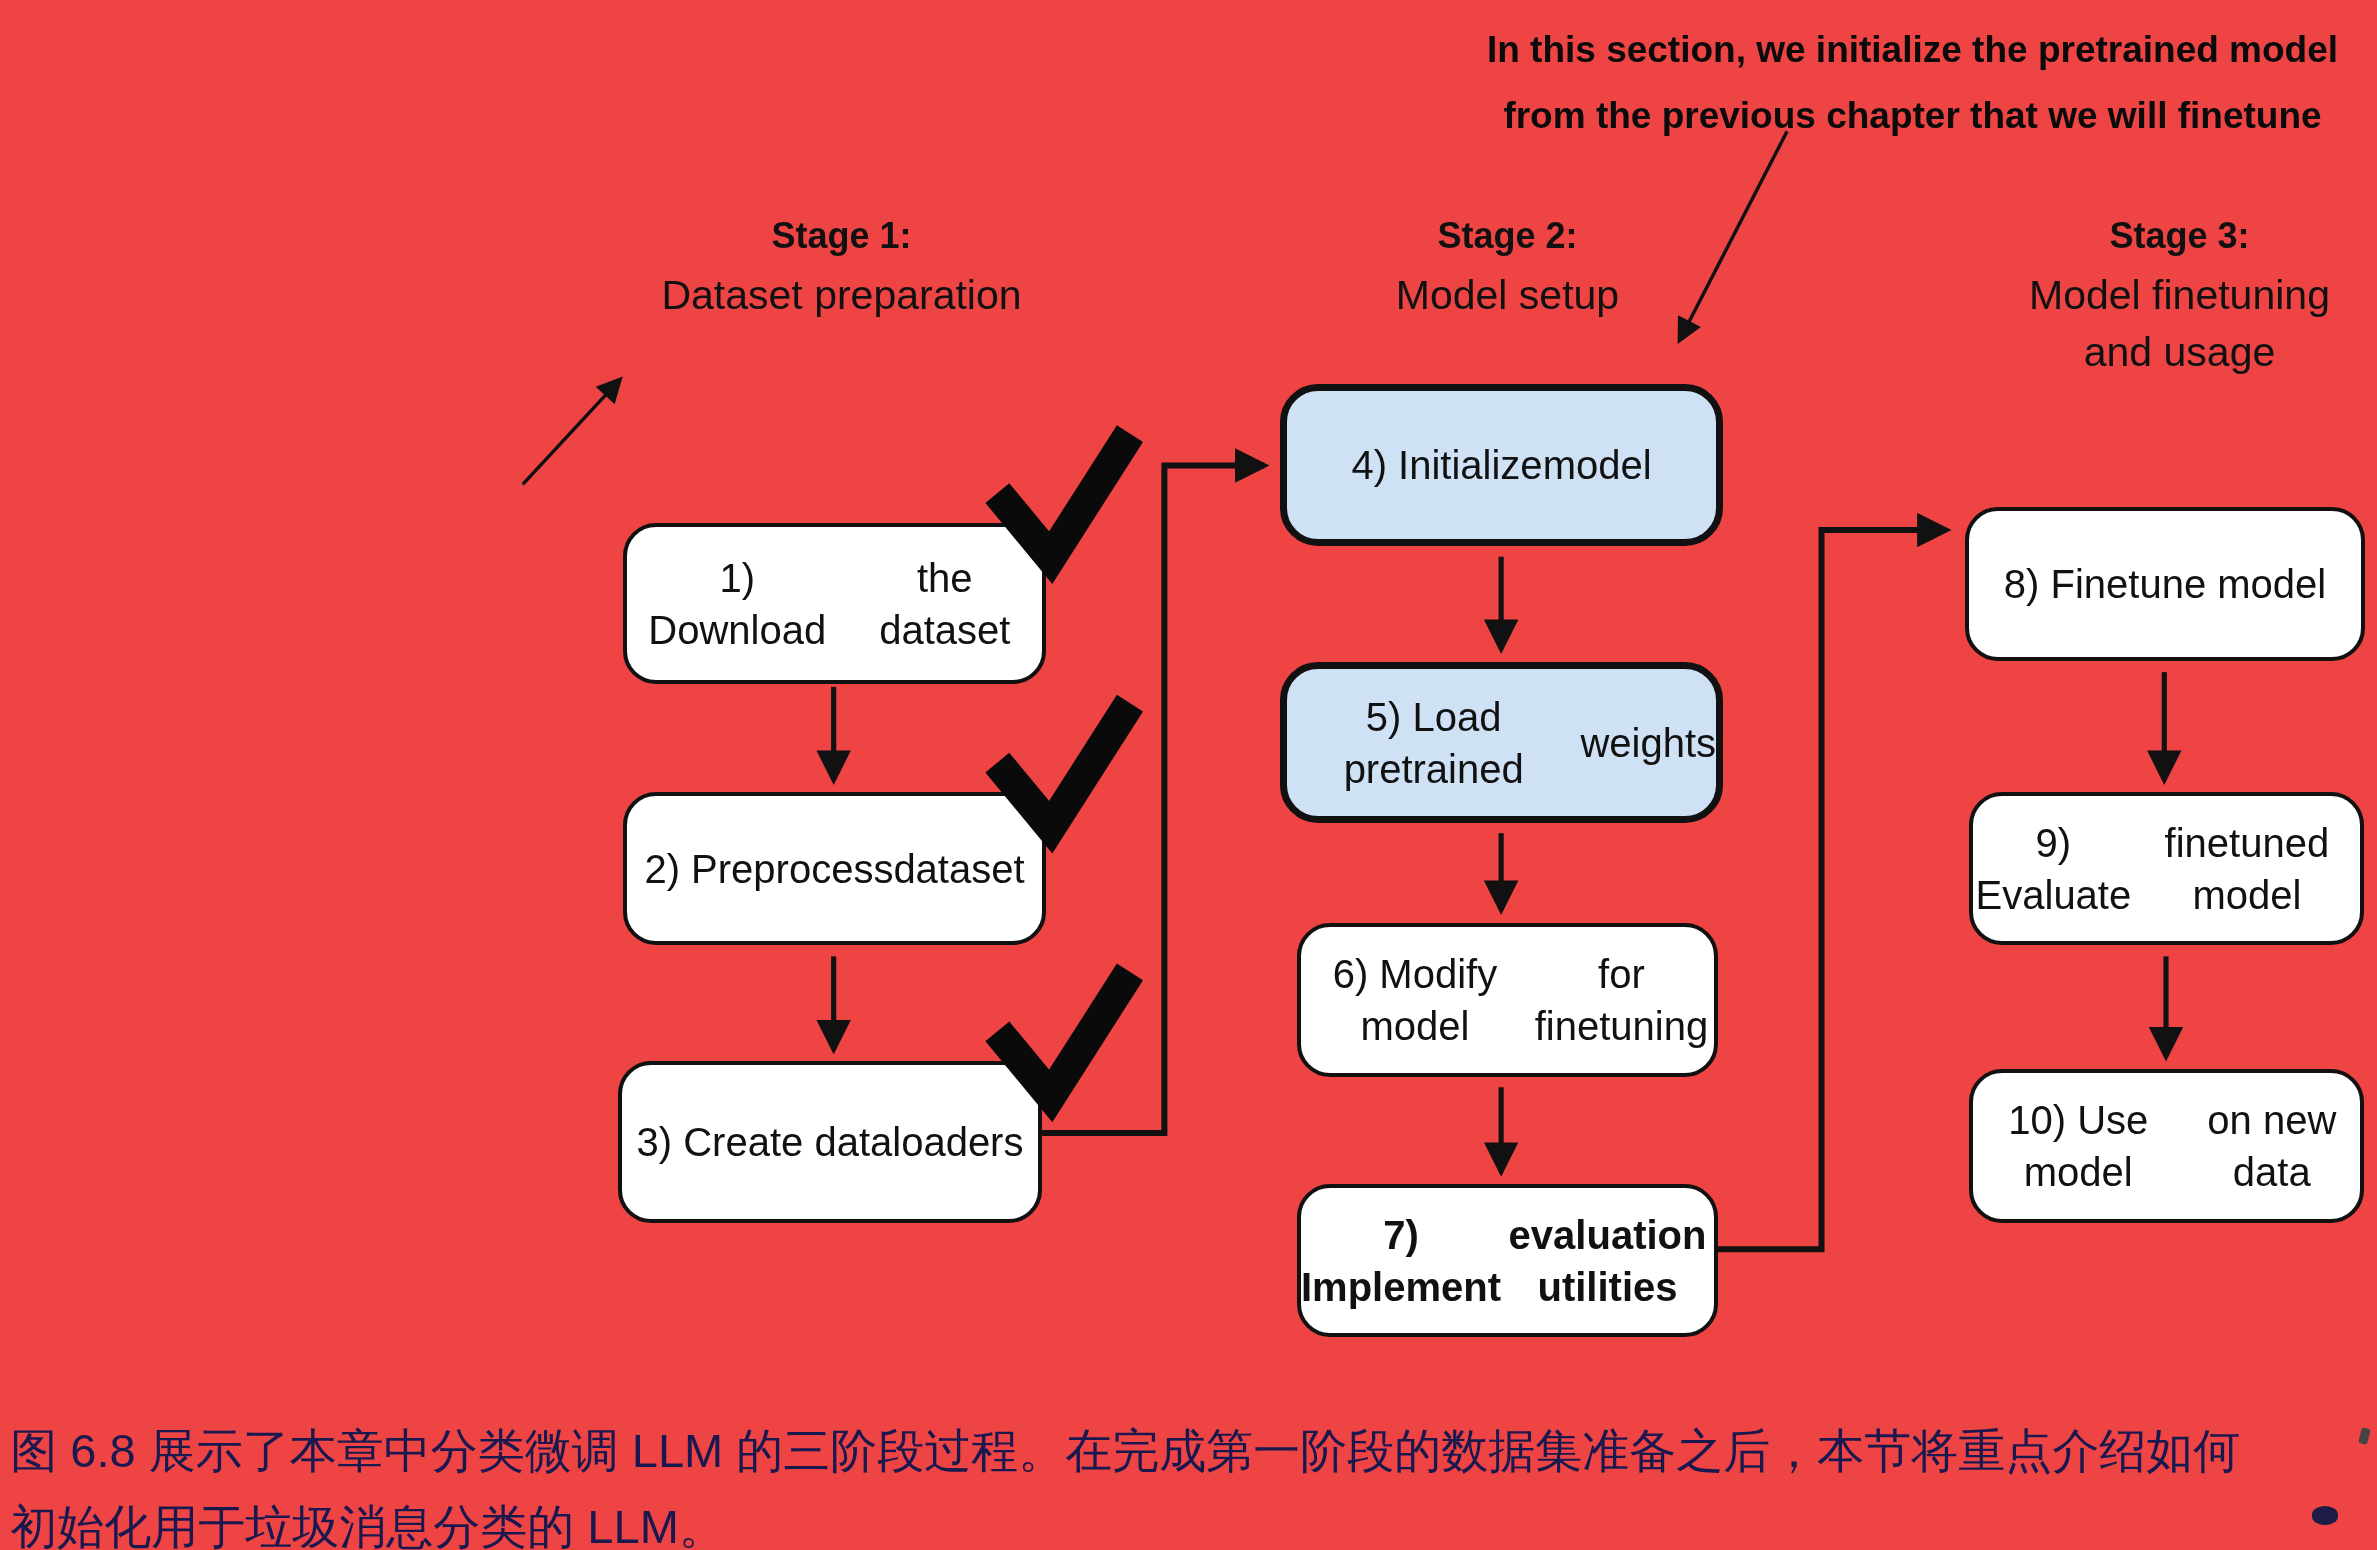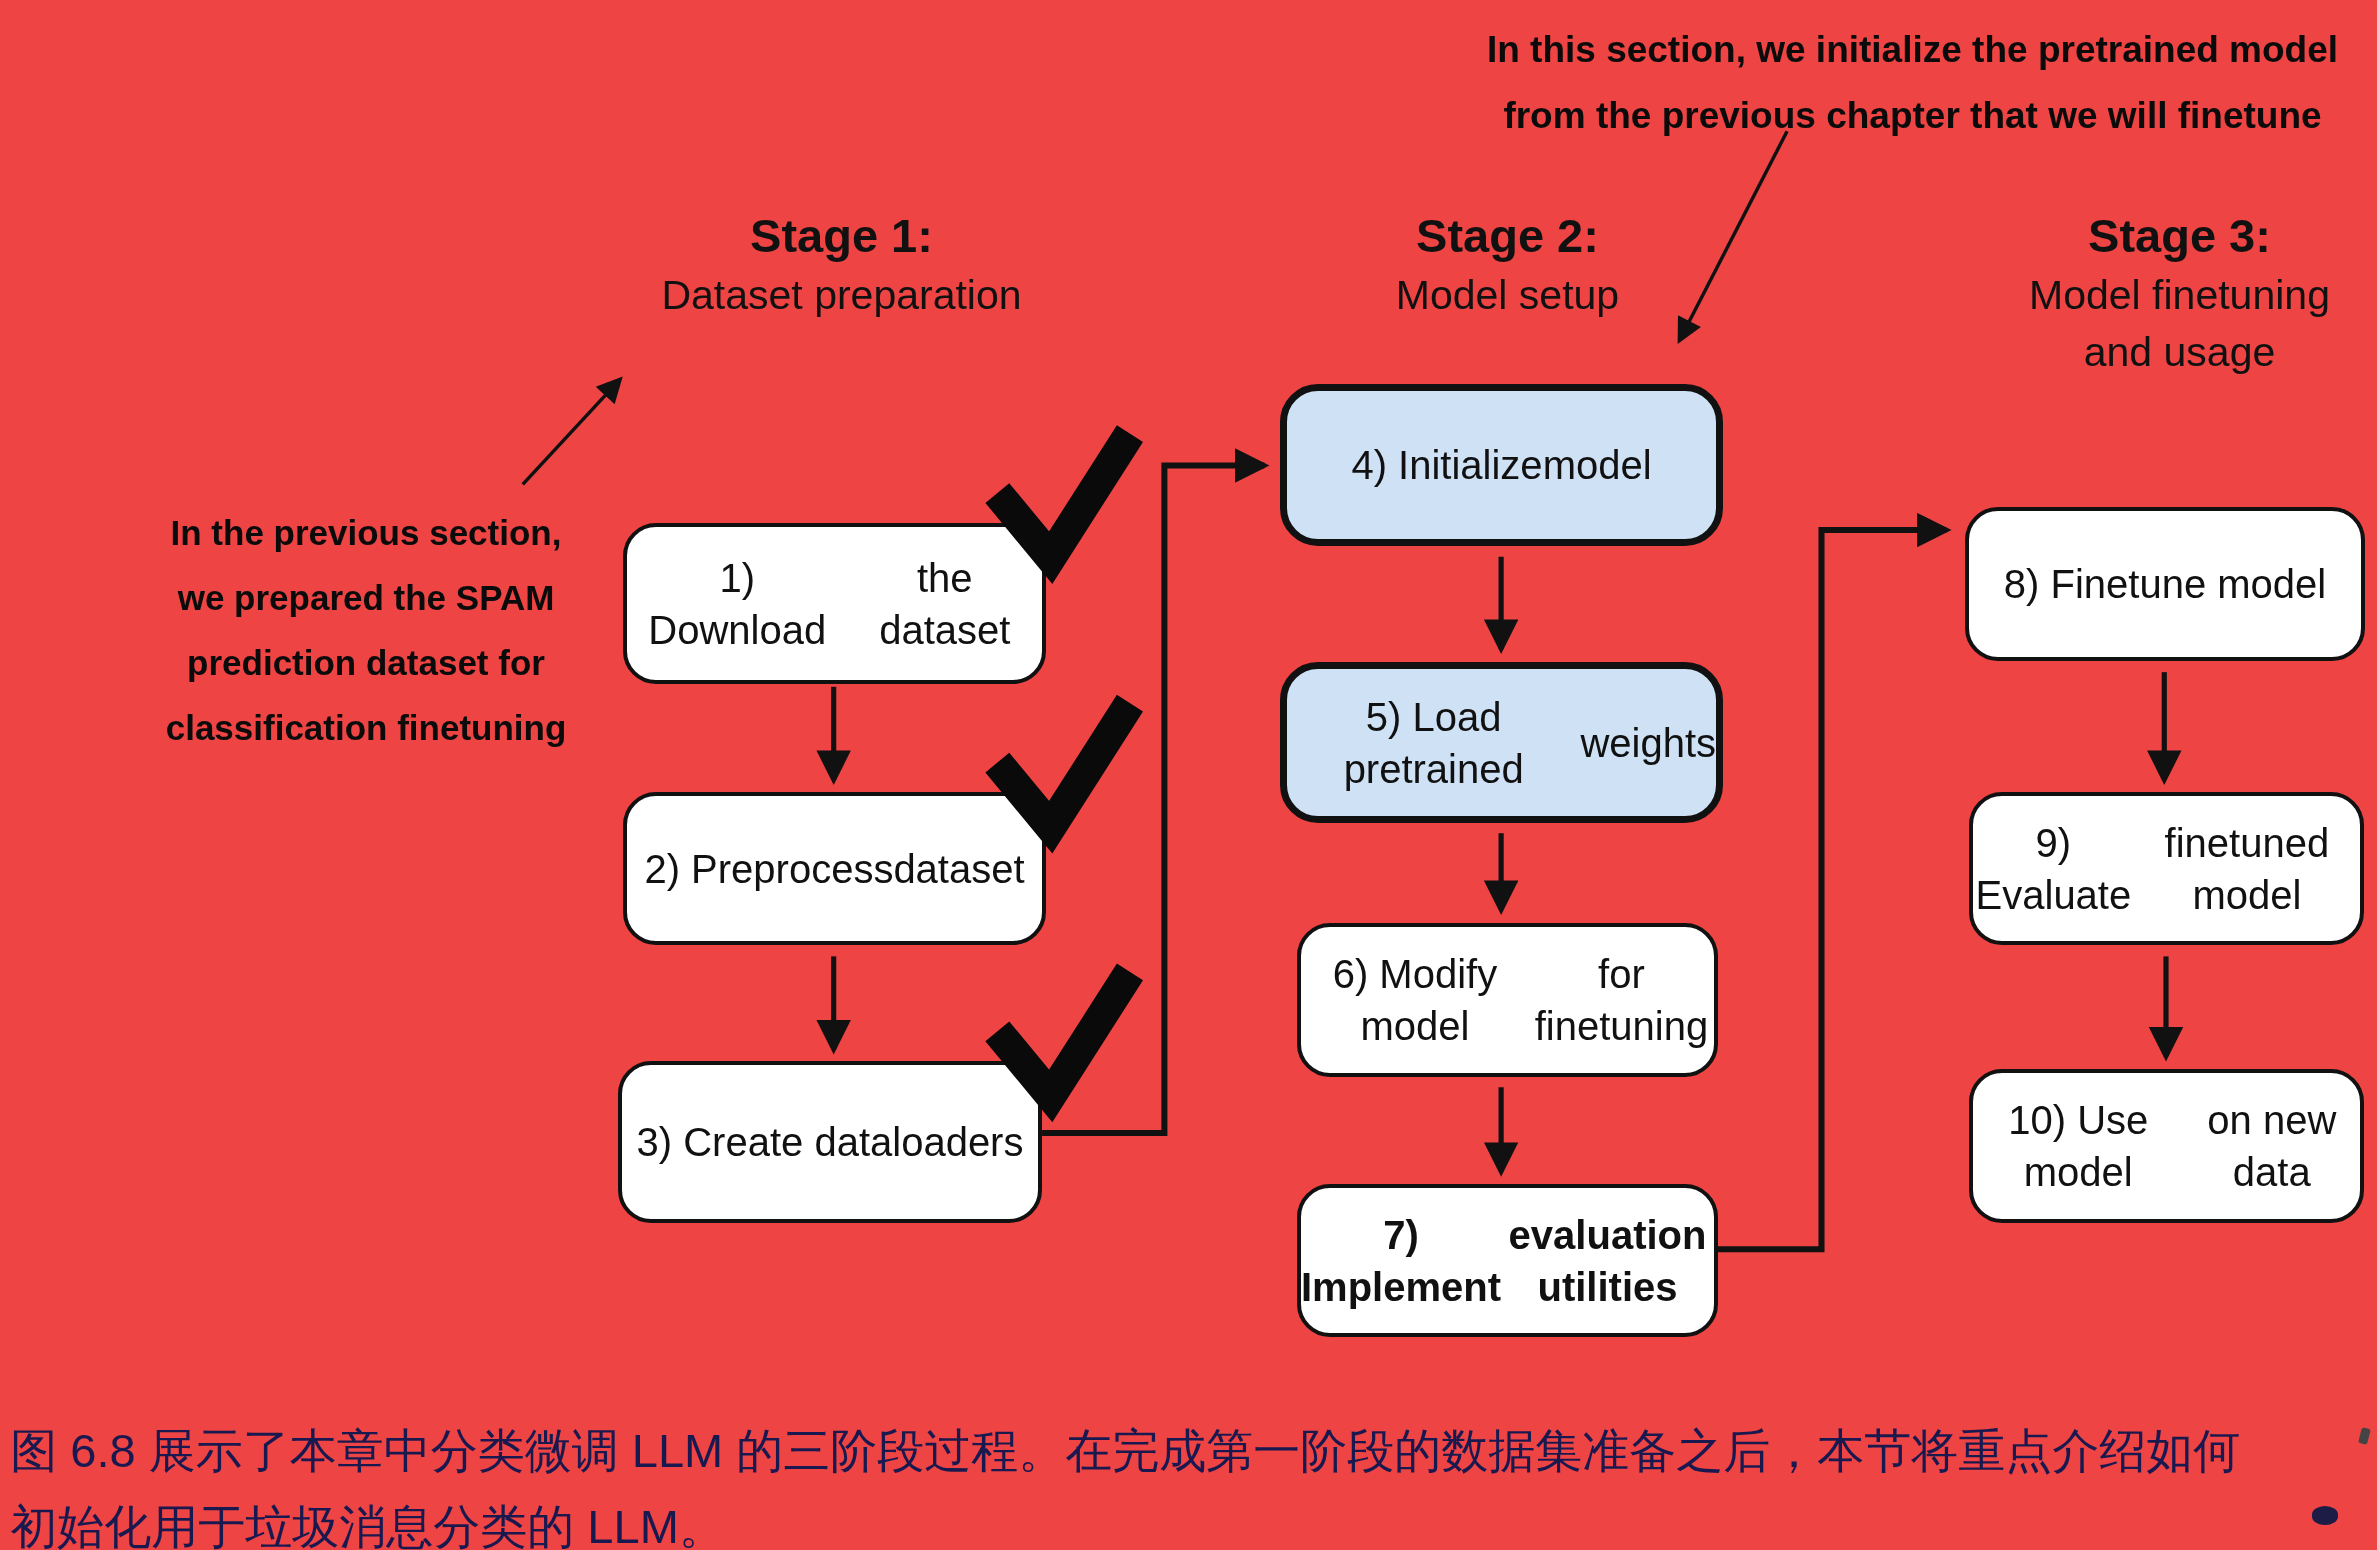--- a/index.html
+++ b/index.html
@@ -16,21 +16,21 @@
   #box3{left:618px;top:1061px;width:424px;height:162px;}
   #box4{left:1280px;top:384px;width:443px;height:162px;}
   #box5{left:1280px;top:662px;width:443px;height:161px;}
   #box6{left:1297px;top:923px;width:421px;height:154px;}
   #box7{left:1297px;top:1184px;width:421px;height:153px;font-weight:bold;}
   #box8{left:1965px;top:507px;width:400px;height:154px;}
   #box9{left:1969px;top:792px;width:395px;height:153px;}
   #box10{left:1969px;top:1069px;width:395px;height:154px;}
 
   .stage{position:absolute;text-align:center;color:#111;z-index:2;}
-  .stage-title{font-weight:bold;font-size:47px;line-height:62px;}
+  .stage-title{font-weight:bold;font-size:36px;line-height:62px;}
   .stage-sub{font-size:41px;line-height:57px;}
   #stage1{left:583px;top:205px;width:517px;}
   #stage2{left:1249px;top:205px;width:517px;}
   #stage3{left:1921px;top:205px;width:517px;}
 
   .annot{position:absolute;font-weight:bold;color:#0b0b0b;text-align:center;z-index:2;}
   #annot-top{left:1430px;top:17px;width:965px;font-size:37px;line-height:66px;}
   #annot-left{left:112px;top:500px;width:508px;font-size:35px;line-height:65px;}
 
   .caption{position:absolute;left:10.3px;top:1413px;width:2362px;font-size:47px;line-height:76px;
@@ -71,26 +71,20 @@
     <path d="M1993,1450 L2115,1450 L2115,615 L2260,615" stroke="#111" stroke-width="7" fill="none" marker-end="url(#ah)"></path>
 
     <path d="M1158,572 L1220,647 L1312,503" stroke="#0a0a0a" stroke-width="36" fill="none" stroke-linecap="butt" stroke-linejoin="miter"></path>
     <path d="M1158,885 L1220,960 L1312,816" stroke="#0a0a0a" stroke-width="36" fill="none" stroke-linecap="butt" stroke-linejoin="miter"></path>
     <path d="M1158,1197 L1220,1272 L1312,1128" stroke="#0a0a0a" stroke-width="36" fill="none" stroke-linecap="butt" stroke-linejoin="miter"></path>
   </svg>
 
   <div class="annot" id="annot-top">
     <div>In this section, we initialize the pretrained model</div>
     <div>from the previous chapter that we will finetune</div>
-  </div>
-  <div class="annot" id="annot-left">
-    <div>In the previous section,</div>
-    <div>we prepared the SPAM</div>
-    <div>prediction dataset for</div>
-    <div>classification finetuning</div>
   </div>
 
   <div class="stage" id="stage1">
     <div class="stage-title">Stage 1:</div>
     <div class="stage-sub">Dataset preparation</div>
     <div class="stage-sub"></div>
   </div>
   <div class="stage" id="stage2">
     <div class="stage-title">Stage 2:</div>
     <div class="stage-sub">Model setup</div>

